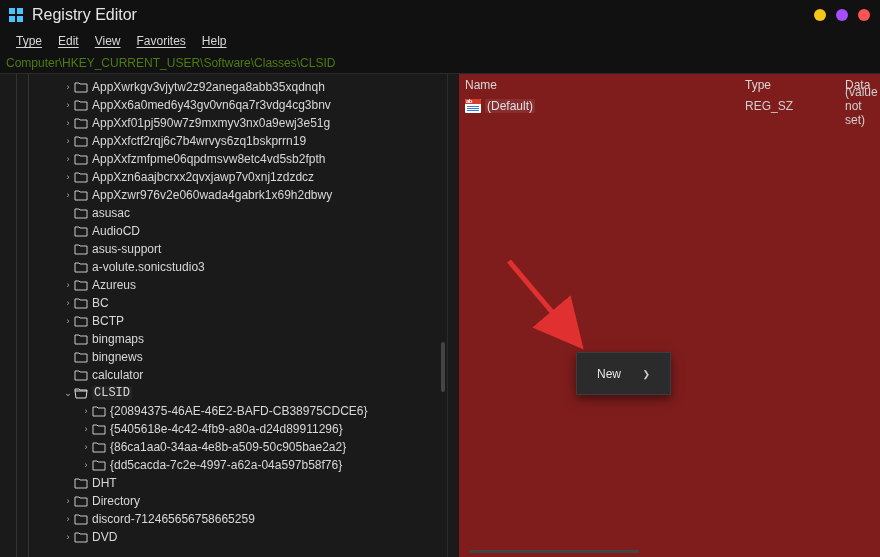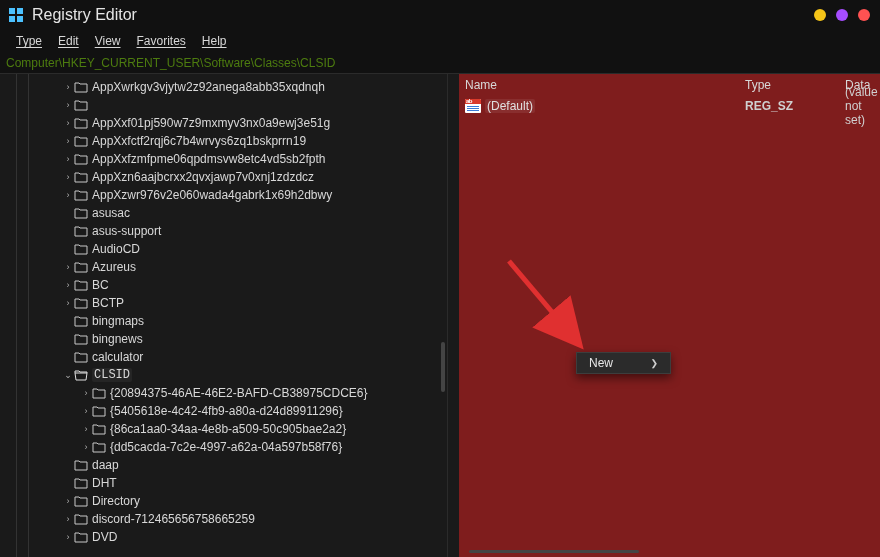--- a/index.html
+++ b/index.html
@@ -53,33 +53,33 @@
 .thead { display: flex; height: 22px; align-items: center; font-size: 12px; color: #d8d8d8; border-bottom: 0; }
 .thead .col { padding: 0 6px; }
 .thead .col.name { width: 280px; }
 .thead .col.type { width: 100px; }
 .thead .col.data { flex: 1; }
 
 .rows { }
 .row { display: flex; align-items: center; height: 20px; font-size: 12px; }
 .row .cell { padding: 0 6px; }
 .row .cell.name { width: 280px; display: flex; align-items: center; gap: 4px; }
-.row .cell.type { width: 100px; color: #d0d0d0; font-weight: bold; }
+.row .cell.type { width: 100px; color: #d0d0d0; }
 .row .cell.data { flex: 1; color: #d0d0d0; }
 .row.sel .cell.name .txt { background: rgba(255,255,255,0.08); border-radius: 2px; padding: 0 2px; }
 
 .reg-ab-icon { width: 16px; height: 14px; display: inline-flex; align-items: center; justify-content: center; background: #fff; border-radius: 1px; position: relative; overflow: hidden; }
 .reg-ab-icon .top { position: absolute; top: 0; left: 0; right: 0; height: 5px; background: #d93a2b; }
 .reg-ab-icon .tx { position: absolute; top: 0; left: 1px; font-size: 6px; font-weight: bold; line-height: 5px; color: #fff; letter-spacing: -0.5px; }
 .reg-ab-icon .lines { position: absolute; top: 7px; left: 2px; right: 2px; }
 .reg-ab-icon .lines .l { height: 1px; background: #3a7bd5; margin-bottom: 1px; }
 
 
 .ctx { position: absolute; left: 117px; top: 278px; width: 95px; background: #2b2b2b; border: 1px solid #3d3d3d; box-shadow: 0 4px 10px rgba(0,0,0,0.5); }
-.ctx .item { display: flex; align-items: center; justify-content: space-between; height: 20px; padding: 0 12px; font-size: 12px; color: #e8e8e8; }
+.ctx .item { display: flex; align-items: center; justify-content: space-between; height: 41px; padding: 0 20px; font-size: 12px; color: #e8e8e8; }
 .ctx .item .arrow { font-size: 9px; color: #d0d0d0; }
 
 
 .anno-arrow { position: absolute; pointer-events: none; }
 
 
 .rpanel .hscroll { position: absolute; left: 10px; bottom: 4px; height: 3px; width: 170px; background: #444; border-radius: 2px; }
 </style>
 </head>
 <body>
@@ -133,20 +133,21 @@
           <span class="label">AppXwrkgv3vjytw2z92anega8abb35xqdnqh</span>
         </div>
         <div class="node">
           <span class="indent" style="width:30px"></span>
           <span class="chev">›</span>
           <span class="folder">
             <svg viewBox="0 0 14 11">
               <path d="M1 10 L1 1 L5 1 L6 2 L13 2 L13 10 Z"></path>
             </svg>
           </span>
+          <span class="label">AppXx6a0med6y43gv0vn6qa7r3vdg4cg3bnv</span>
         </div>
         <div class="node">
           <span class="indent" style="width:30px"></span>
           <span class="chev">›</span>
           <span class="folder">
             <svg viewBox="0 0 14 11">
               <path d="M1 10 L1 1 L5 1 L6 2 L13 2 L13 10 Z"></path>
             </svg>
           </span>
           <span class="label">AppXxf01pj590w7z9mxmyv3nx0a9ewj3e51g</span>
@@ -202,31 +203,41 @@
           <span class="label">asusac</span>
         </div>
         <div class="node">
           <span class="indent" style="width:30px"></span>
           <span class="chev"></span>
           <span class="folder">
             <svg viewBox="0 0 14 11">
               <path d="M1 10 L1 1 L5 1 L6 2 L13 2 L13 10 Z"></path>
             </svg>
           </span>
+          <span class="label">AudioCD</span>
+        </div>
+        <div class="node">
+          <span class="indent" style="width:30px"></span>
+          <span class="chev"></span>
+          <span class="folder">
+            <svg viewBox="0 0 14 11">
+              <path d="M1 10 L1 1 L5 1 L6 2 L13 2 L13 10 Z"></path>
+            </svg>
+          </span>
           <span class="label">asus-support</span>
         </div>
         <div class="node">
           <span class="indent" style="width:30px"></span>
           <span class="chev"></span>
           <span class="folder">
             <svg viewBox="0 0 14 11">
               <path d="M1 10 L1 1 L5 1 L6 2 L13 2 L13 10 Z"></path>
             </svg>
           </span>
-          <span class="label">AudioCD</span>
+          <span class="label">a-volute.sonicstudio3</span>
         </div>
         <div class="node">
           <span class="indent" style="width:30px"></span>
           <span class="chev">›</span>
           <span class="folder">
             <svg viewBox="0 0 14 11">
               <path d="M1 10 L1 1 L5 1 L6 2 L13 2 L13 10 Z"></path>
             </svg>
           </span>
           <span class="label">Azureus</span>
@@ -323,30 +334,20 @@
         </div>
         <div class="node">
           <span class="indent" style="width:48px"></span>
           <span class="chev">›</span>
           <span class="folder">
             <svg viewBox="0 0 14 11">
               <path d="M1 10 L1 1 L5 1 L6 2 L13 2 L13 10 Z"></path>
             </svg>
           </span>
           <span class="label">{dd5cacda-7c2e-4997-a62a-04a597b58f76}</span>
-        </div>
-        <div class="node">
-          <span class="indent" style="width:30px"></span>
-          <span class="chev"></span>
-          <span class="folder">
-            <svg viewBox="0 0 14 11">
-              <path d="M1 10 L1 1 L5 1 L6 2 L13 2 L13 10 Z"></path>
-            </svg>
-          </span>
-          <span class="label">daap</span>
         </div>
         <div class="node">
           <span class="indent" style="width:30px"></span>
           <span class="chev"></span>
           <span class="folder">
             <svg viewBox="0 0 14 11">
               <path d="M1 10 L1 1 L5 1 L6 2 L13 2 L13 10 Z"></path>
             </svg>
           </span>
           <span class="label">DHT</span>

